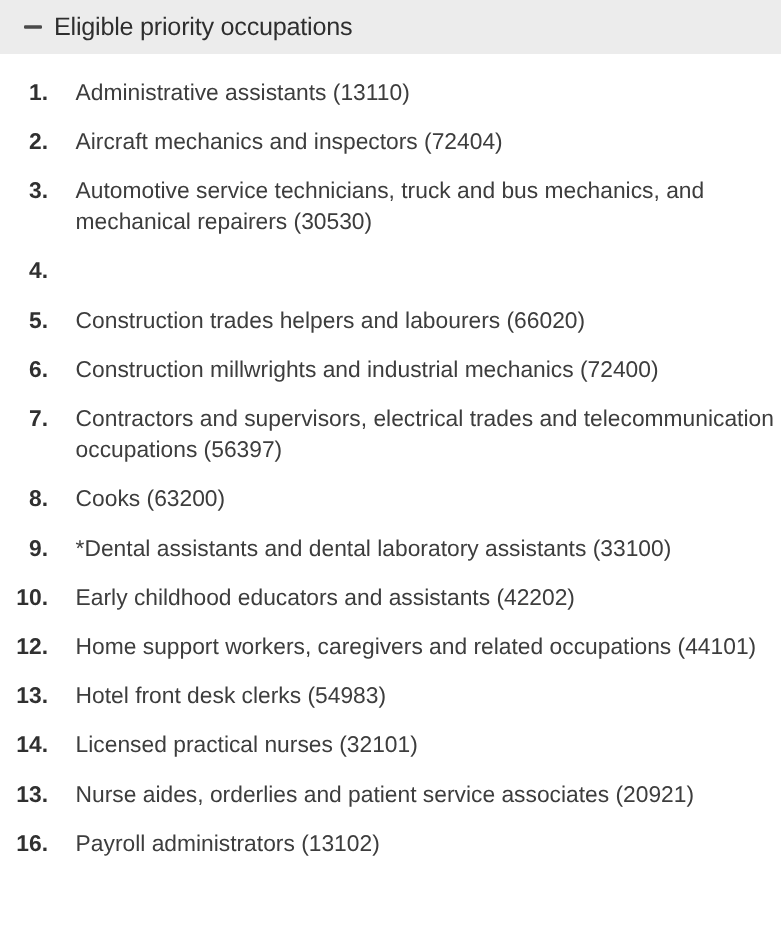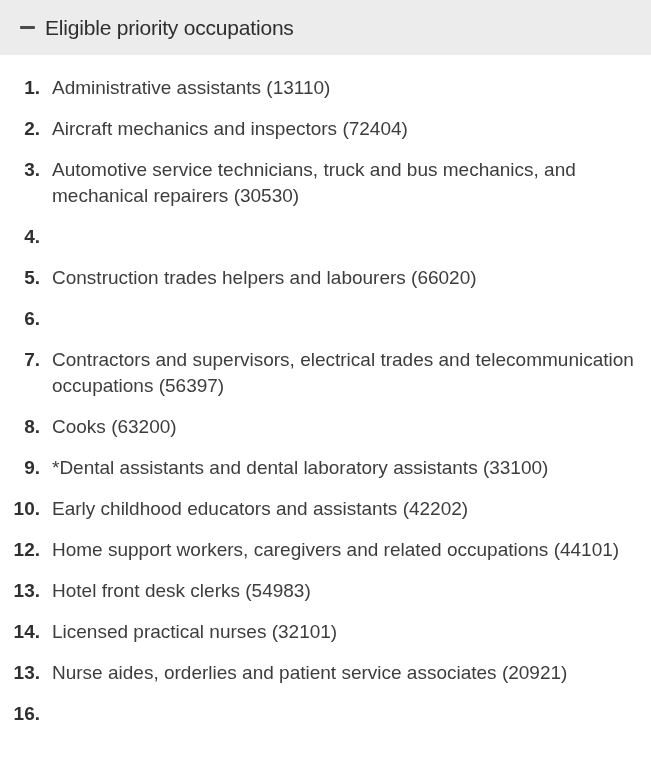--- a/index.html
+++ b/index.html
@@ -10,21 +10,21 @@
   body {
     width: 651px;
     height: 775px;
     background: var(--page-bg, #ffffff);
     font-family: "Liberation Sans", "DejaVu Sans", sans-serif;
     overflow: hidden;
   }
   .accordion-header {
     display: flex;
     align-items: center;
-    height: 55px;
+    height: 45px;
     background: var(--header-bg, #ececec);
     padding: 0 0 0 20px;
     cursor: pointer;
   }
   .minus-icon {
     display: inline-block;
     width: 15px;
     height: 3px;
     background: var(--icon-color, #4a4a4a);
     border-radius: 1px;
@@ -50,21 +50,21 @@
     line-height: 26px;
     color: var(--body-text, #3d3d3d);
   }
   .occ-num {
     flex: 0 0 40px;
     text-align: right;
     font-weight: 700;
     color: var(--number-text, #303030);
   }
   .occ-label {
-    margin-left: 12px;
+    margin-left: 23px;
     max-width: 600px;
   }
 </style>
 </head>
 <body>
 
 <div class="accordion-header">
   <span class="minus-icon"></span>
   <span class="accordion-title">Eligible priority occupations</span>
 </div>
@@ -89,20 +89,21 @@
     <span class="occ-num">4.</span>
   </li>
 
   <li class="occ-item">
     <span class="occ-num">5.</span>
     <span class="occ-label">Construction trades helpers and labourers (66020)</span>
   </li>
 
   <li class="occ-item">
     <span class="occ-num">6.</span>
+    <span class="occ-label">Construction millwrights and industrial mechanics (72400)</span>
   </li>
 
   <li class="occ-item">
     <span class="occ-num">7.</span>
     <span class="occ-label">Contractors and supervisors, electrical trades and telecommunication occupations (56397)</span>
   </li>
 
   <li class="occ-item">
     <span class="occ-num">8.</span>
     <span class="occ-label">Cooks (63200)</span>
@@ -134,14 +135,15 @@
     <span class="occ-label">Licensed practical nurses (32101)</span>
   </li>
 
   <li class="occ-item">
     <span class="occ-num">13.</span>
     <span class="occ-label">Nurse aides, orderlies and patient service associates (20921)</span>
   </li>
 
   <li class="occ-item">
     <span class="occ-num">16.</span>
+    <span class="occ-label">Payroll administrators (13102)</span>
   </li>
 </ol>
 
 </body></html>

